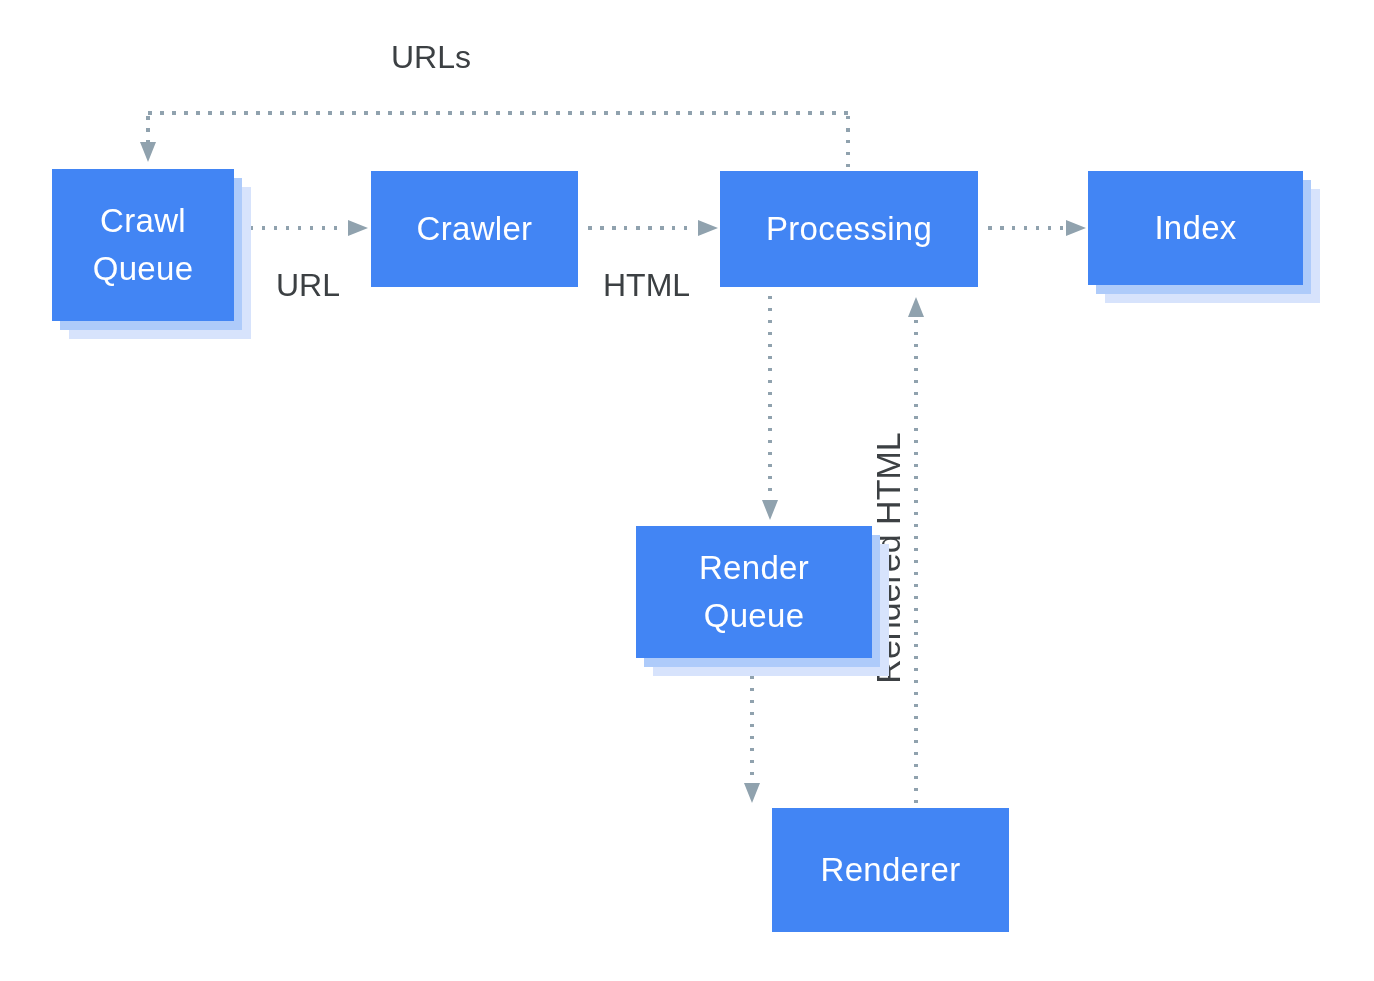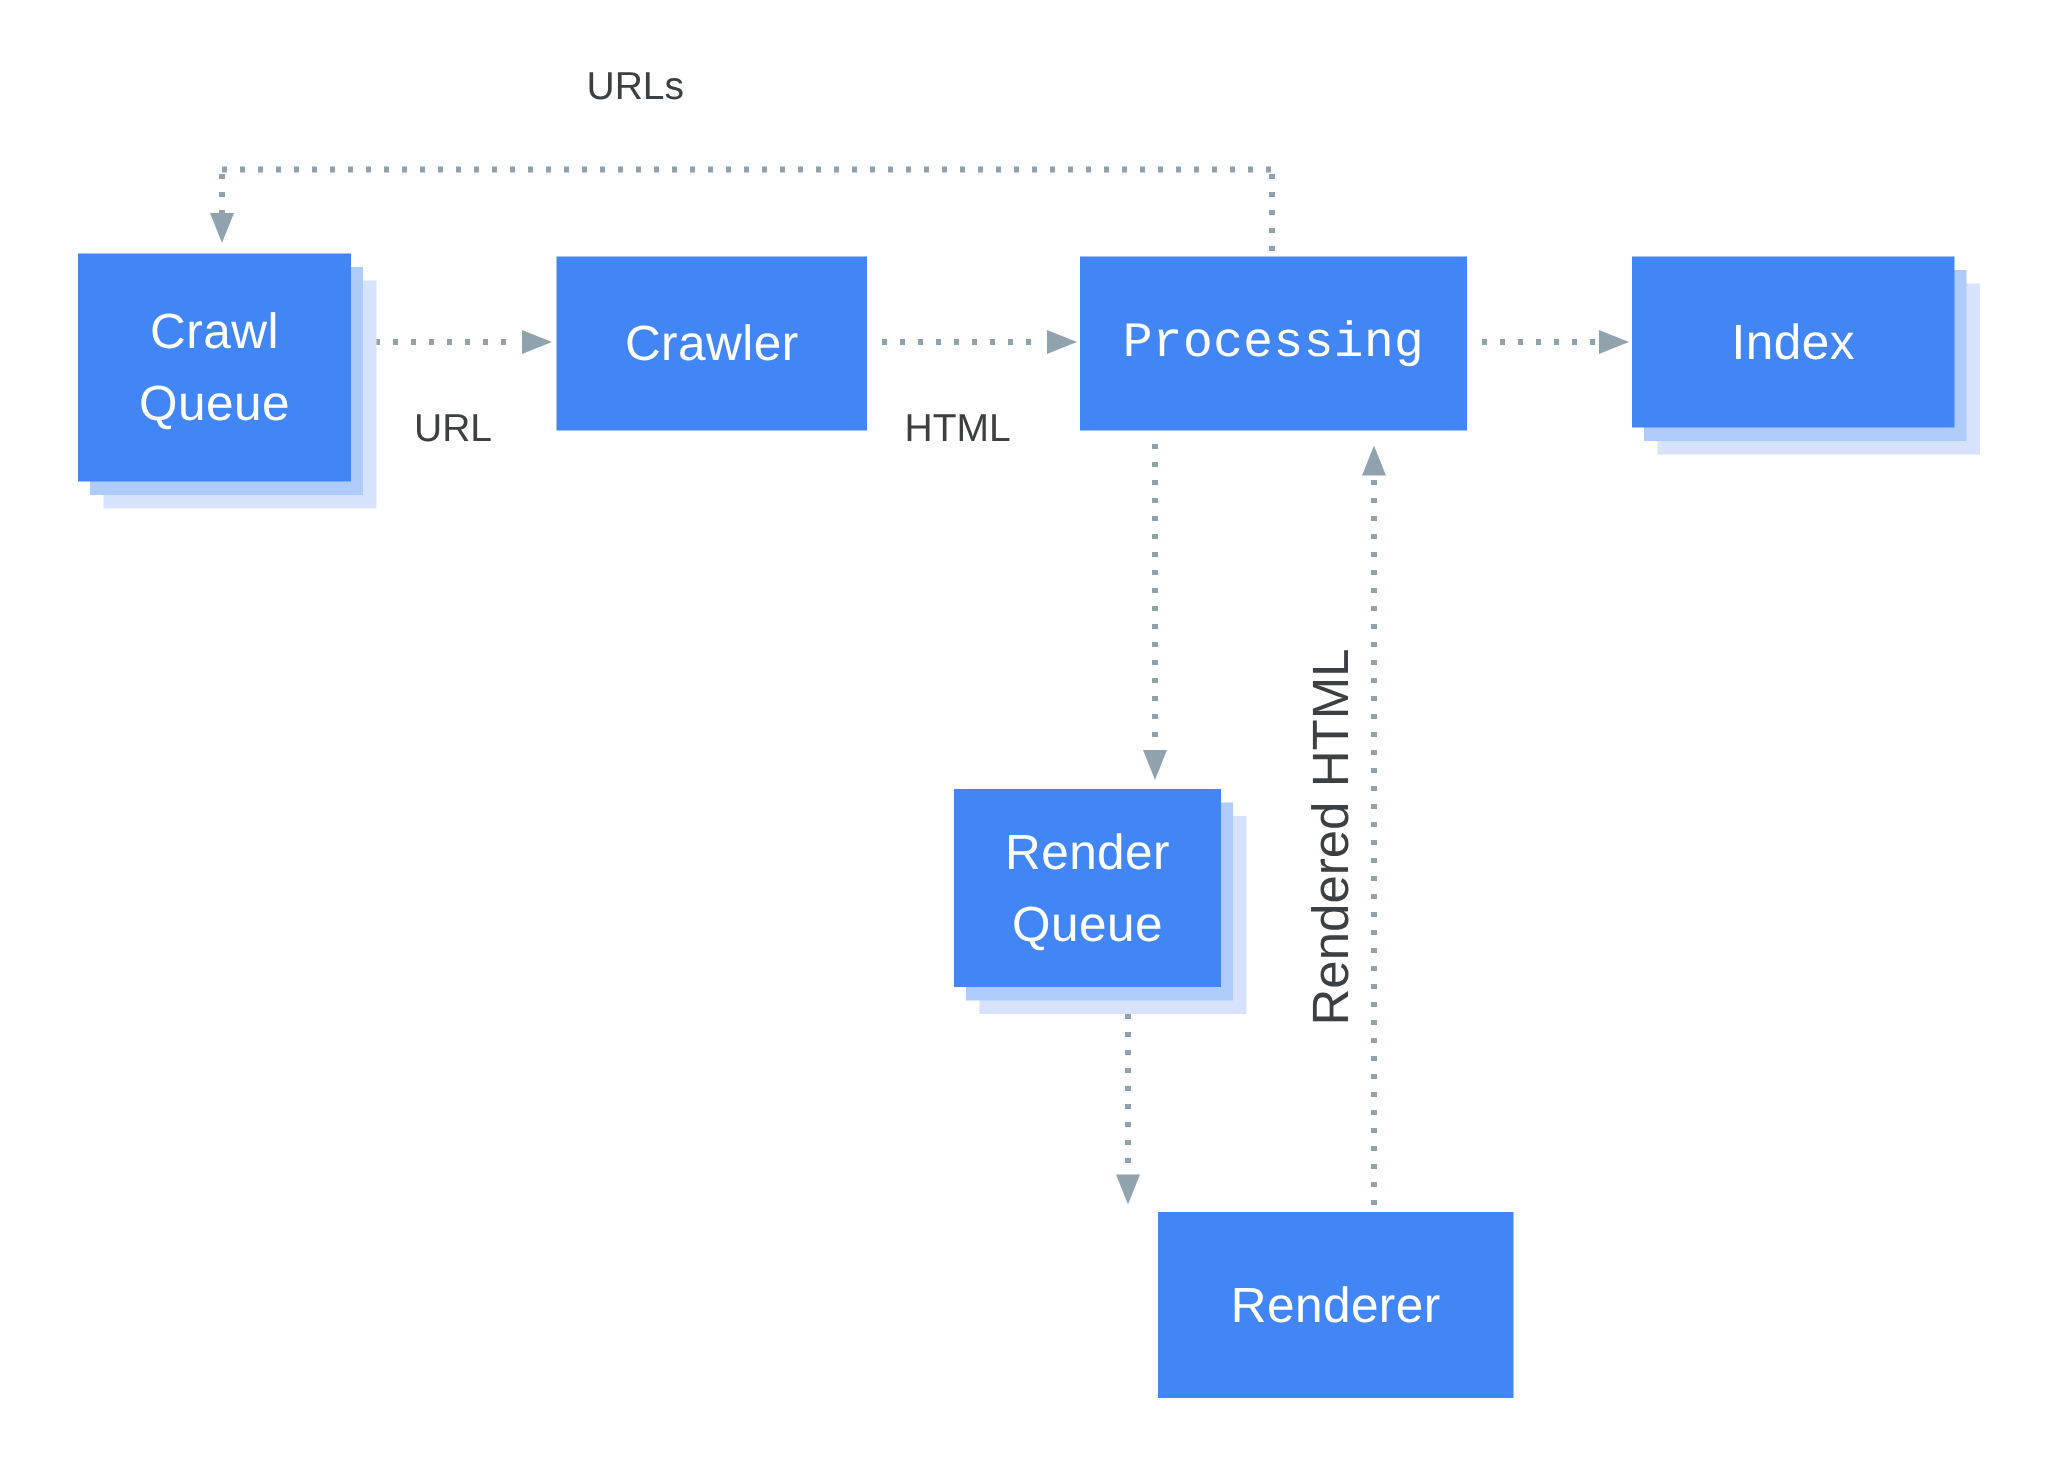--- a/index.html
+++ b/index.html
@@ -34,21 +34,21 @@
     background:repeating-linear-gradient(90deg,var(--line) 0 3.5px,transparent 3.5px 12px);}
   .dots-v{position:absolute;width:4px;
     background:repeating-linear-gradient(180deg,var(--line) 0 3.5px,transparent 3.5px 12px);}
   .arr{position:absolute;width:0;height:0;}
   .arr-right{border-top:8px solid transparent;border-bottom:8px solid transparent;border-left:20px solid var(--line);}
   .arr-down{border-left:8px solid transparent;border-right:8px solid transparent;border-top:20px solid var(--line);}
   .arr-up{border-left:8px solid transparent;border-right:8px solid transparent;border-bottom:20px solid var(--line);}
   
   .edge-label{
     position:absolute;color:var(--label);
-    font-size:26px;font-weight:500;line-height:38px;white-space:nowrap;
+    font-size:32px;font-weight:500;line-height:38px;white-space:nowrap;
   }
   .vertical-label{
     position:absolute;color:var(--label);
     font-size:34px;font-weight:500;white-space:nowrap;
     transform:translate(-50%,-50%) rotate(-90deg);
     transform-origin:center center;
   }
 </style>
 </head>
 <body>
@@ -90,35 +90,35 @@
       <span>Queue</span>
     </div>
   </div>
 
   <div class="node" style="left:371px;top:171px;width:207px;height:116px;">
     <div class="face">
       <span>Crawler</span>
     </div>
   </div>
 
-  <div class="node" style="left:720px;top:171px;width:258px;height:116px;font-family:Liberation Mono, monospace;">
+  <div class="node" style="left:720px;top:171px;width:258px;height:116px;">
     <div class="face">
       <span>Processing</span>
     </div>
   </div>
 
   <div class="node" style="left:1088px;top:171px;width:215px;height:114px;">
     <div class="layer s-light"></div>
     <div class="layer s-mid"></div>
     <div class="face">
       <span>Index</span>
     </div>
   </div>
 
-  <div class="node" style="left:636px;top:526px;width:178px;height:132px;border-radius:16px;">
+  <div class="node" style="left:636px;top:526px;width:236px;height:132px;border-radius:16px;">
     <div class="layer s-light"></div>
     <div class="layer s-mid"></div>
     <div class="face">
       <span>Render</span>
       <span>Queue</span>
     </div>
   </div>
 
   <div class="node" style="left:728px;top:808px;width:237px;height:124px;padding-left:44px;">
     <div class="face">

